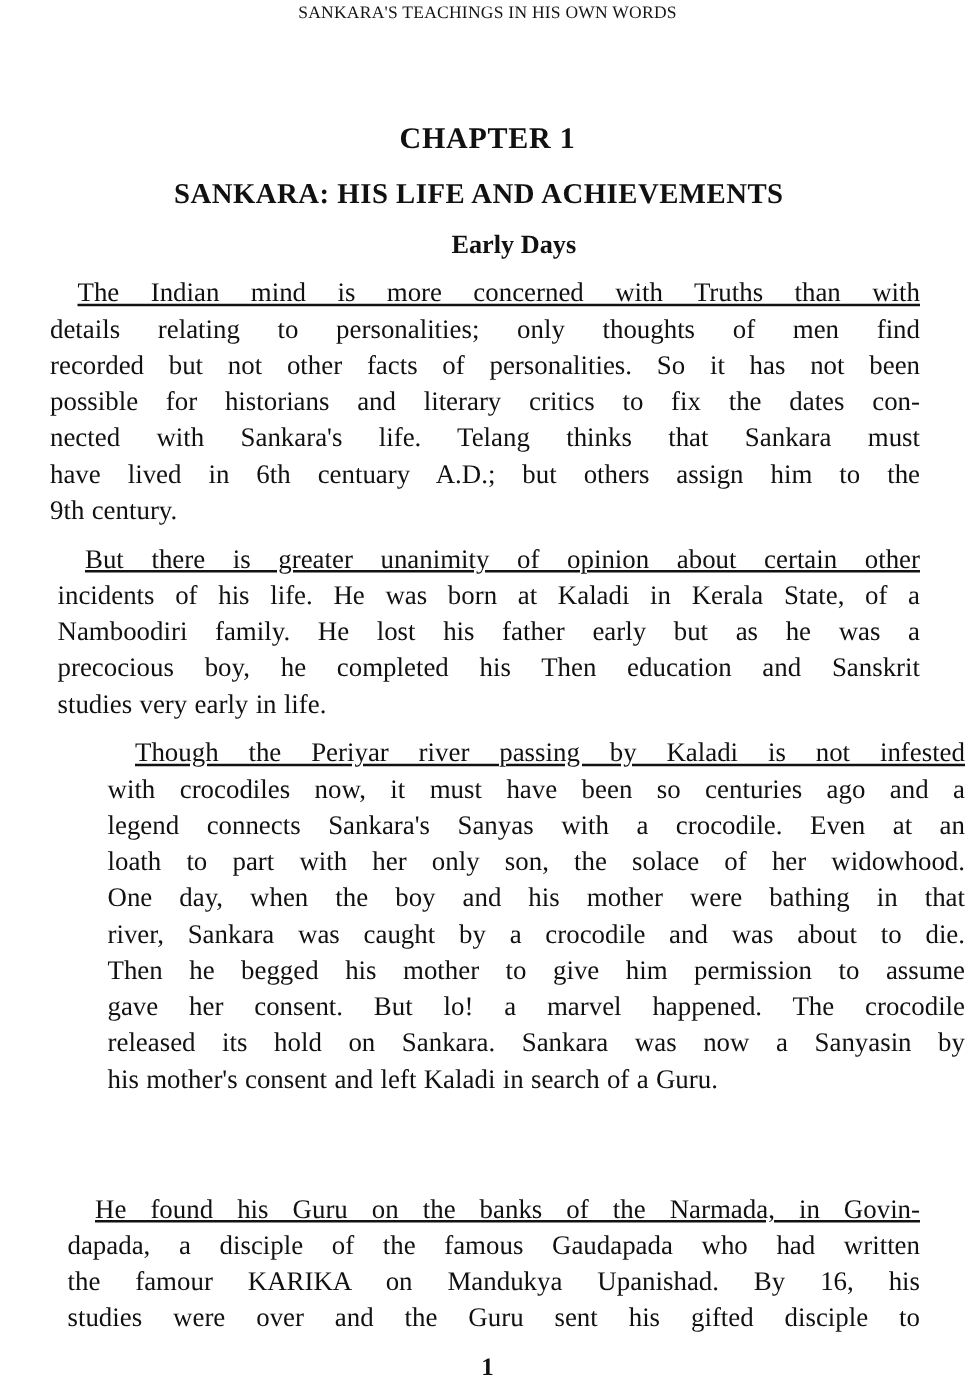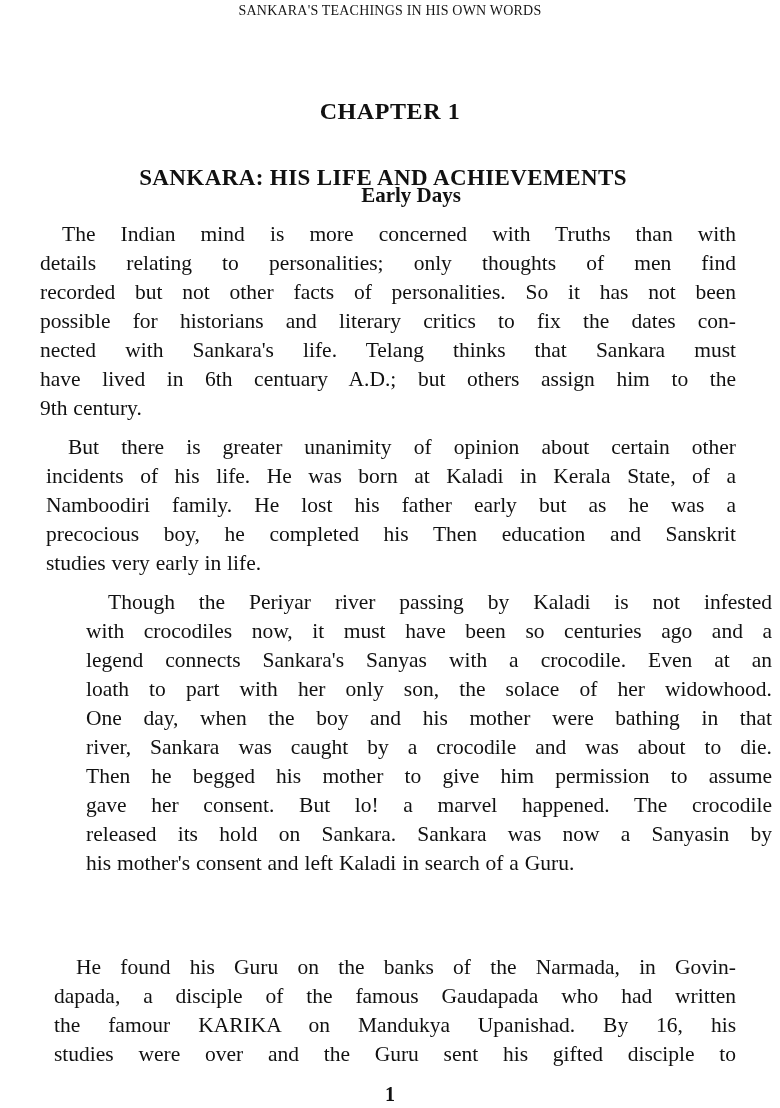--- a/index.html
+++ b/index.html
@@ -37,21 +37,20 @@
     }
     .chapter-title {
       position: absolute;
       top: 142px;
       left: 0;
       width: 766px;
       text-align: center;
       font-size: 23px;
       font-weight: bold;
       letter-spacing: 0.4px;
-      margin-top: 23px;
     }
     .section-title {
       position: absolute;
       top: 183px;
       left: 0;
       width: 766px;
       text-align: center;
       font-size: 21px;
       font-weight: bold;
       margin-left: 28px;
@@ -76,20 +75,21 @@
       text-align-last: justify;
       white-space: nowrap;
       height: 29px;
       overflow: visible;
     }
     .para .ln.last {
       text-align-last: left;
     }
     .para .ln.first {
       padding-left: 22px;
+      text-decoration: underline;
     }
     .p1 { position: absolute; top: 0px; left: 0; width: 696px; }
     .p2 { position: absolute; top: 213px; left: 6px; width: 690px; }
     .p3 { position: absolute; top: 368px; left: 10px; width: 686px; margin-left: 36px; }
     .p4 { position: absolute; top: 733px; left: 14px; width: 682px; }
     .para .ln { text-indent: 0; }
     .folio {
       position: absolute;
       top: 1083px;
       left: 0;

